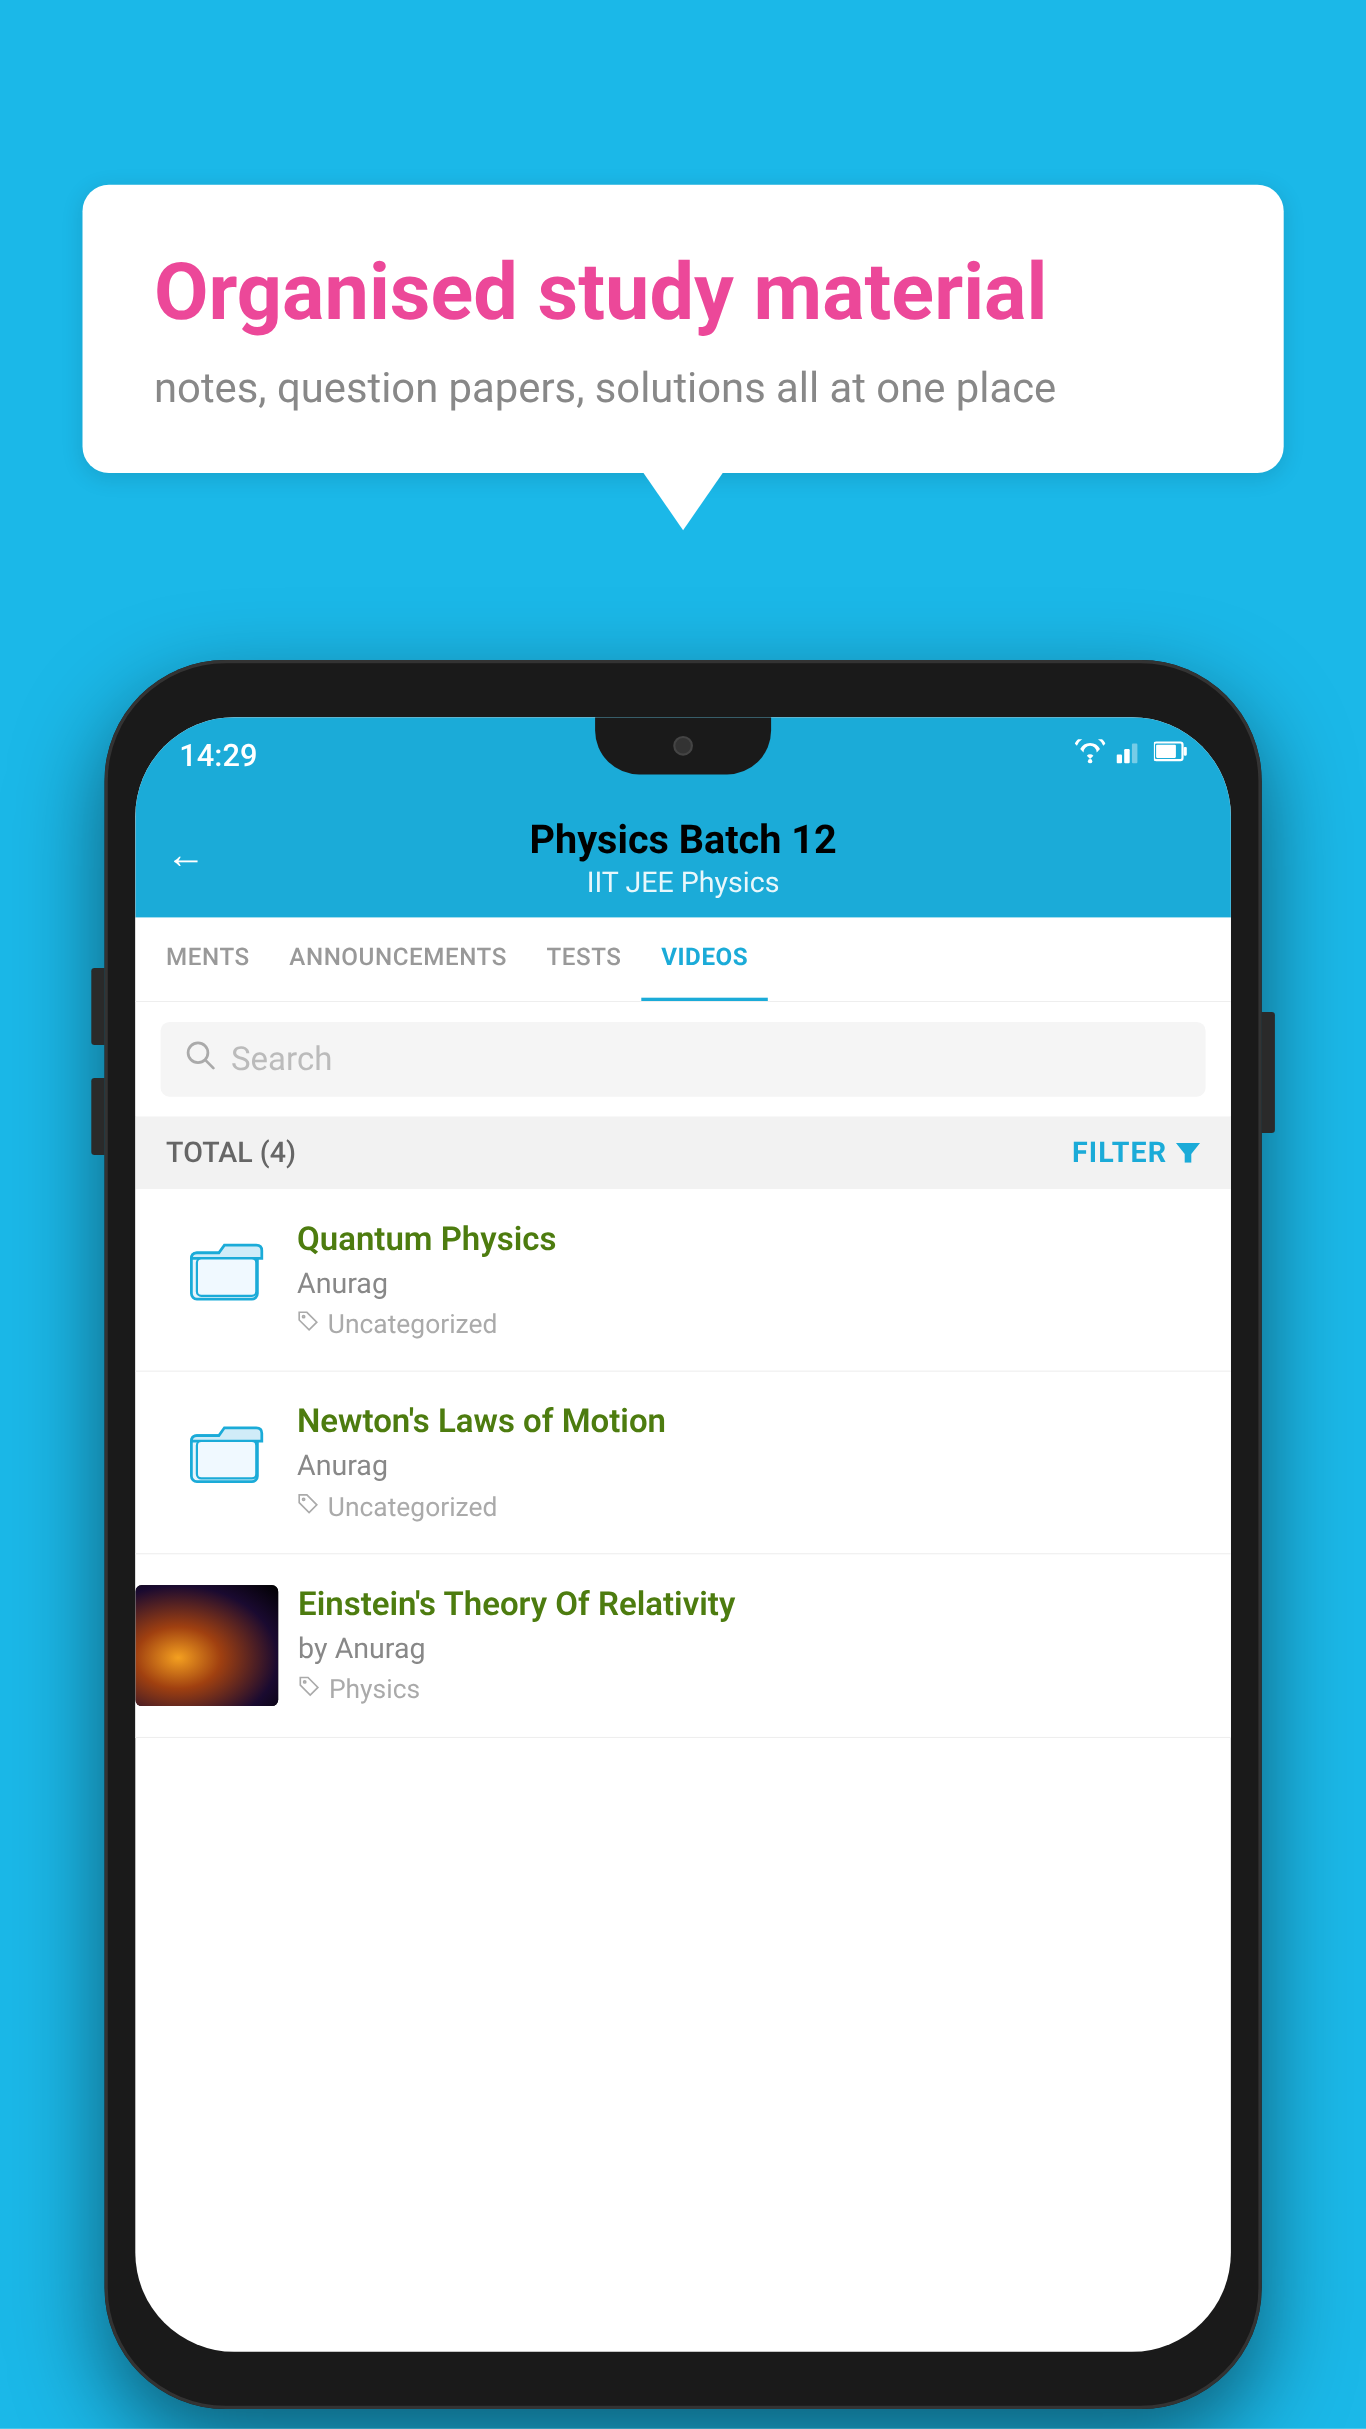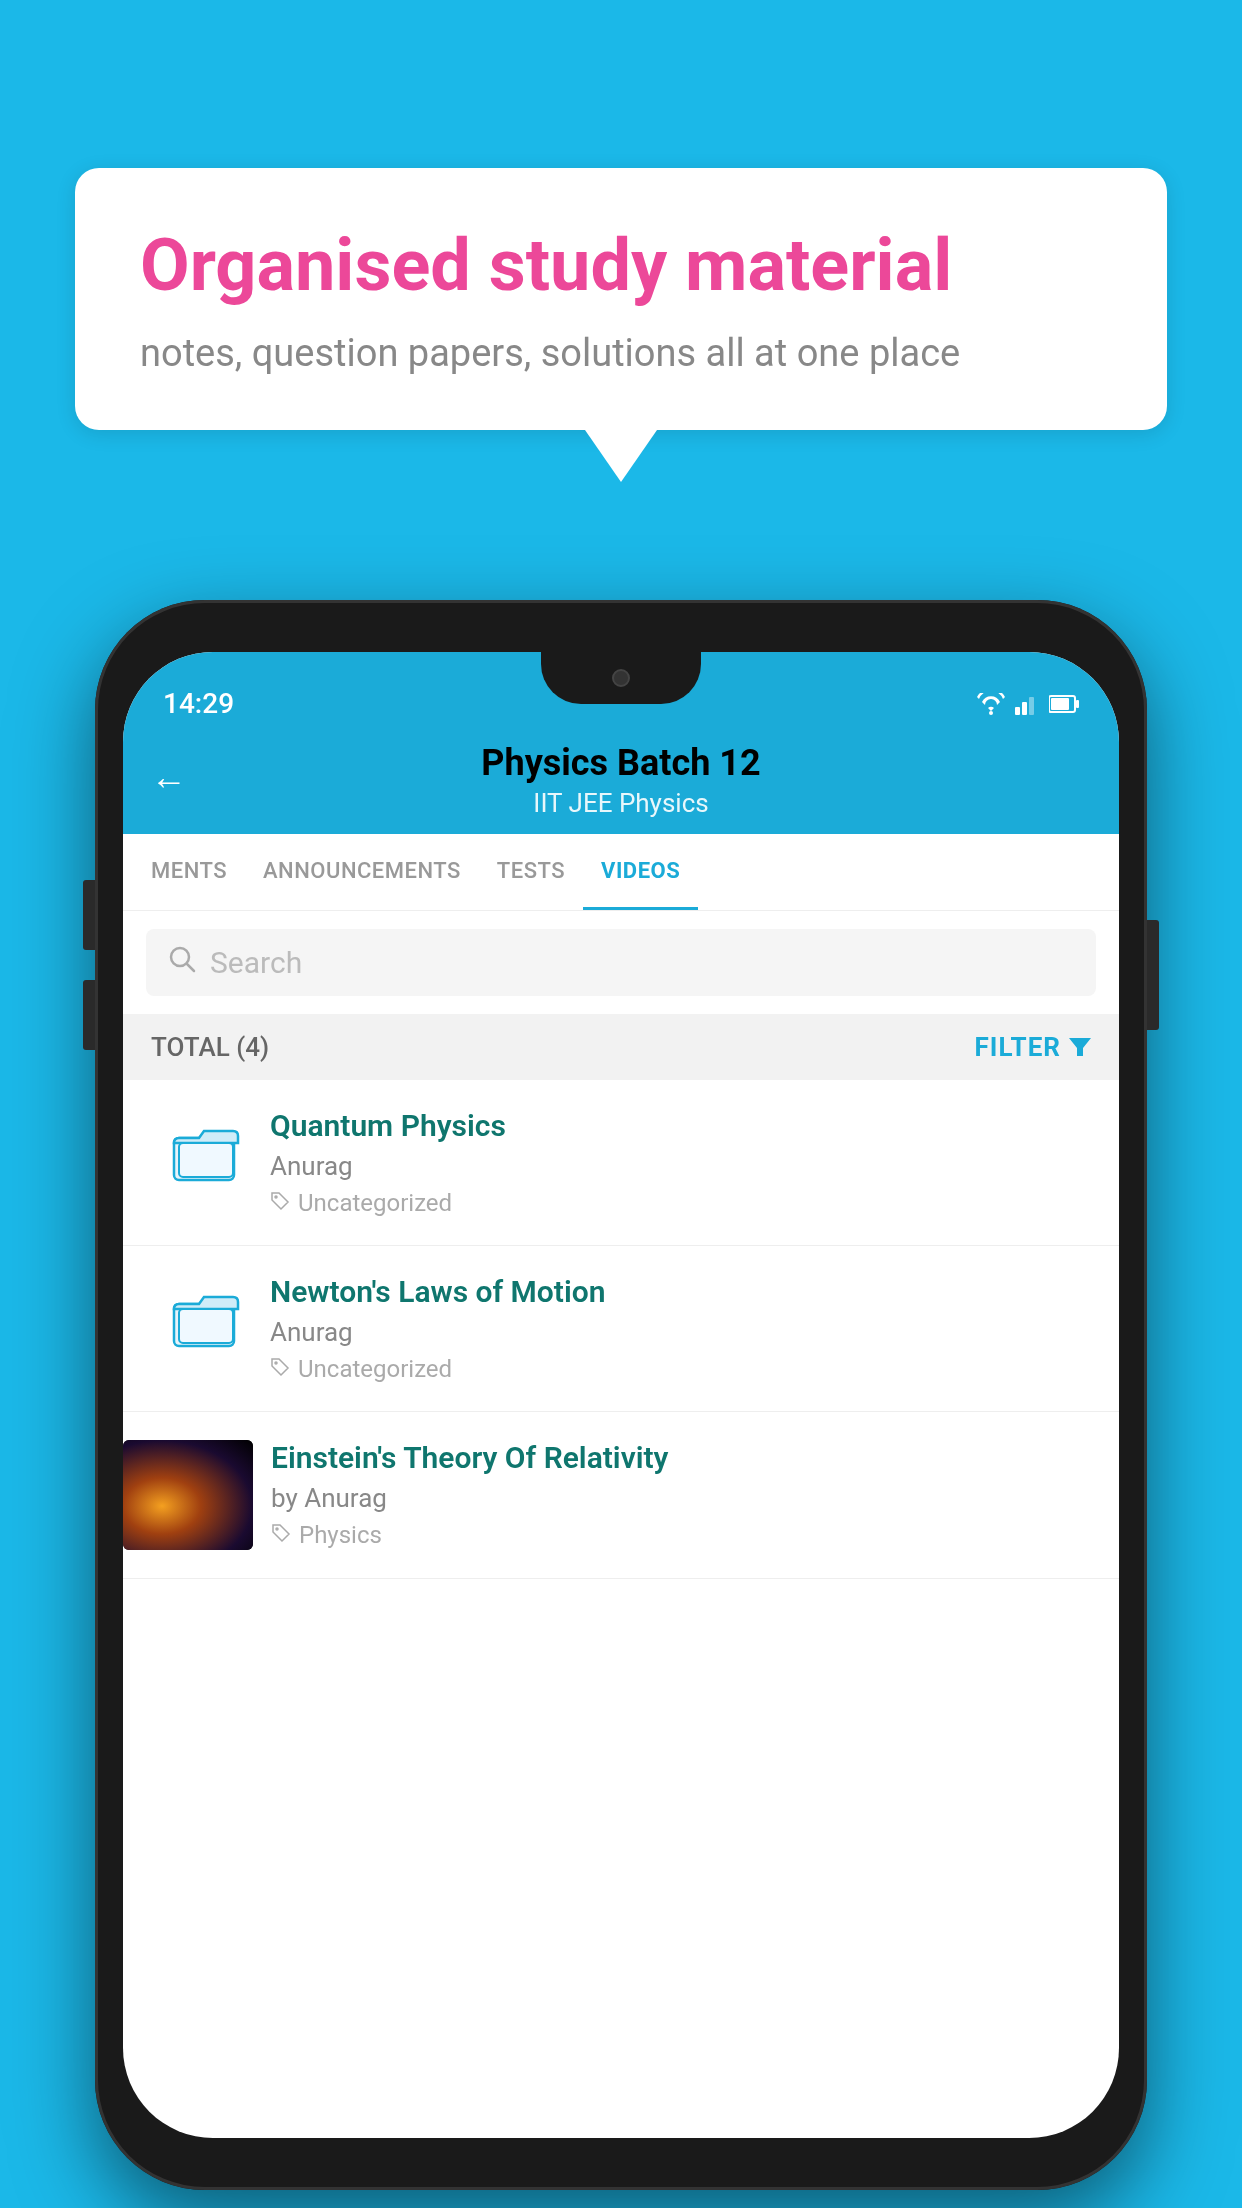--- a/index.html
+++ b/index.html
@@ -84,21 +84,21 @@
       background: white;
       border-radius: 90px;
       overflow: hidden;
     }
 
     
     .status-bar {
       background: #1BABD8;
       height: 68px;
       display: flex;
-      align-items: flex-end;
+      align-items: center;
       justify-content: space-between;
       padding: 0 40px;
       position: relative;
     }
 
     .status-time {
       color: white;
       font-size: 28px;
       font-weight: 500;
     }
@@ -299,21 +299,21 @@
       margin-left: 3px;
     }
 
     .video-info {
       flex: 1;
     }
 
     .video-title {
       font-size: 30px;
       font-weight: 600;
-      color: #0f766e;
+      color: #4d7c0f;
       margin-bottom: 8px;
     }
 
     .video-author {
       font-size: 26px;
       color: #888;
       margin-bottom: 8px;
     }
 
     .video-tag {

